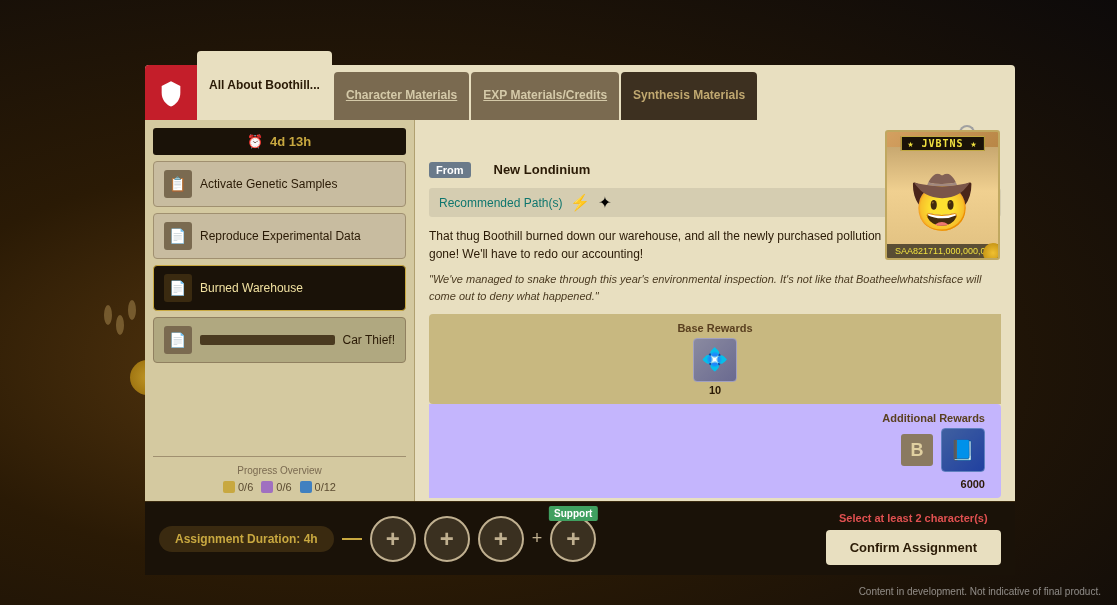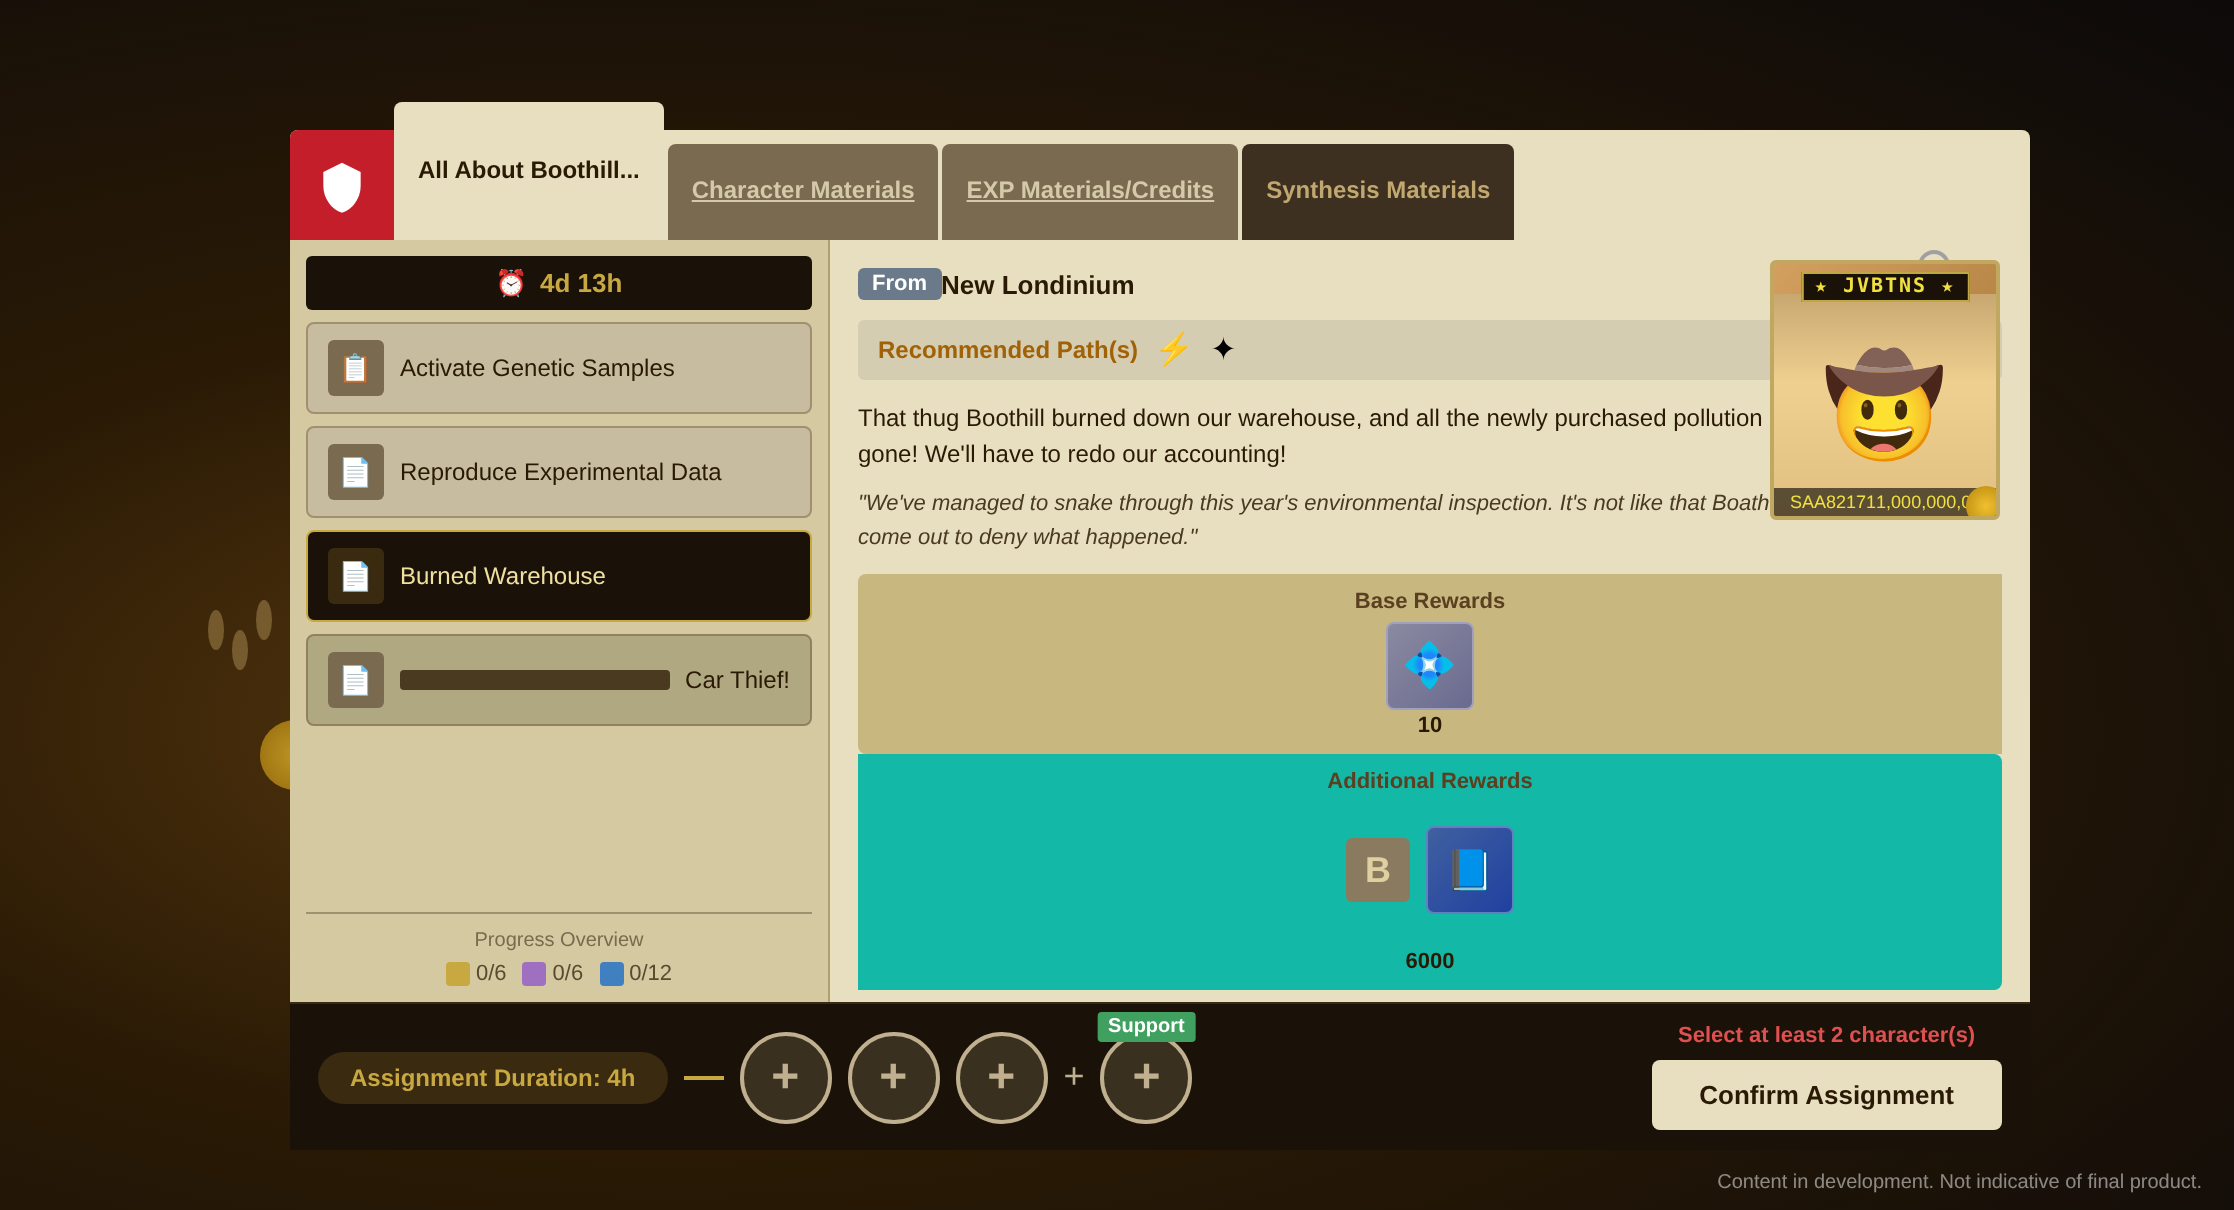--- a/index.html
+++ b/index.html
@@ -227,23 +227,23 @@
       display: flex;
       flex-direction: column;
       padding: 14px;
       position: relative;
       background: #e8dfc0;
     }
 
     
     .from-row {
       display: flex;
-      align-items: center;
-      gap: 0;
+      gap: 23px;
       margin-bottom: 10px;
+      margin-top: 28px;
     }
 
     .from-badge {
       background: #6a7a8a;
       color: white;
       font-size: 11px;
       font-weight: bold;
       padding: 2px 7px;
       border-radius: 3px;
     }
@@ -260,22 +260,22 @@
       align-items: center;
       gap: 8px;
       margin-bottom: 10px;
       background: rgba(0,0,0,0.08);
       padding: 5px 10px;
       border-radius: 3px;
     }
 
     .recommended-label {
       font-size: 12px;
-      color: #a16207;
-      font-weight: bold;
+      color: #0f766e;
+      font-weight: normal;
     }
 
     .path-icon {
       font-size: 16px;
     }
 
     
     .description-text {
       font-size: 12px;
       color: #2a1a05;
@@ -419,27 +419,27 @@
     }
 
     .reward-count {
       font-size: 11px;
       color: #2a1a05;
       font-weight: bold;
       margin-top: 2px;
     }
 
     .additional-rewards {
-      background: #14b8a6;
+      background: #c4b5fd;
       border-radius: 0 4px 4px 0;
       padding: 8px 16px;
       display: flex;
       flex-direction: column;
-      align-items: center;
-      gap: 16px;
+      align-items: flex-end;
+      gap: 4px;
       min-width: 140px;
     }
 
     .grade-badge {
       background: #8a7a60;
       color: #e0d0a0;
       font-size: 18px;
       font-weight: bold;
       width: 32px;
       height: 32px;

